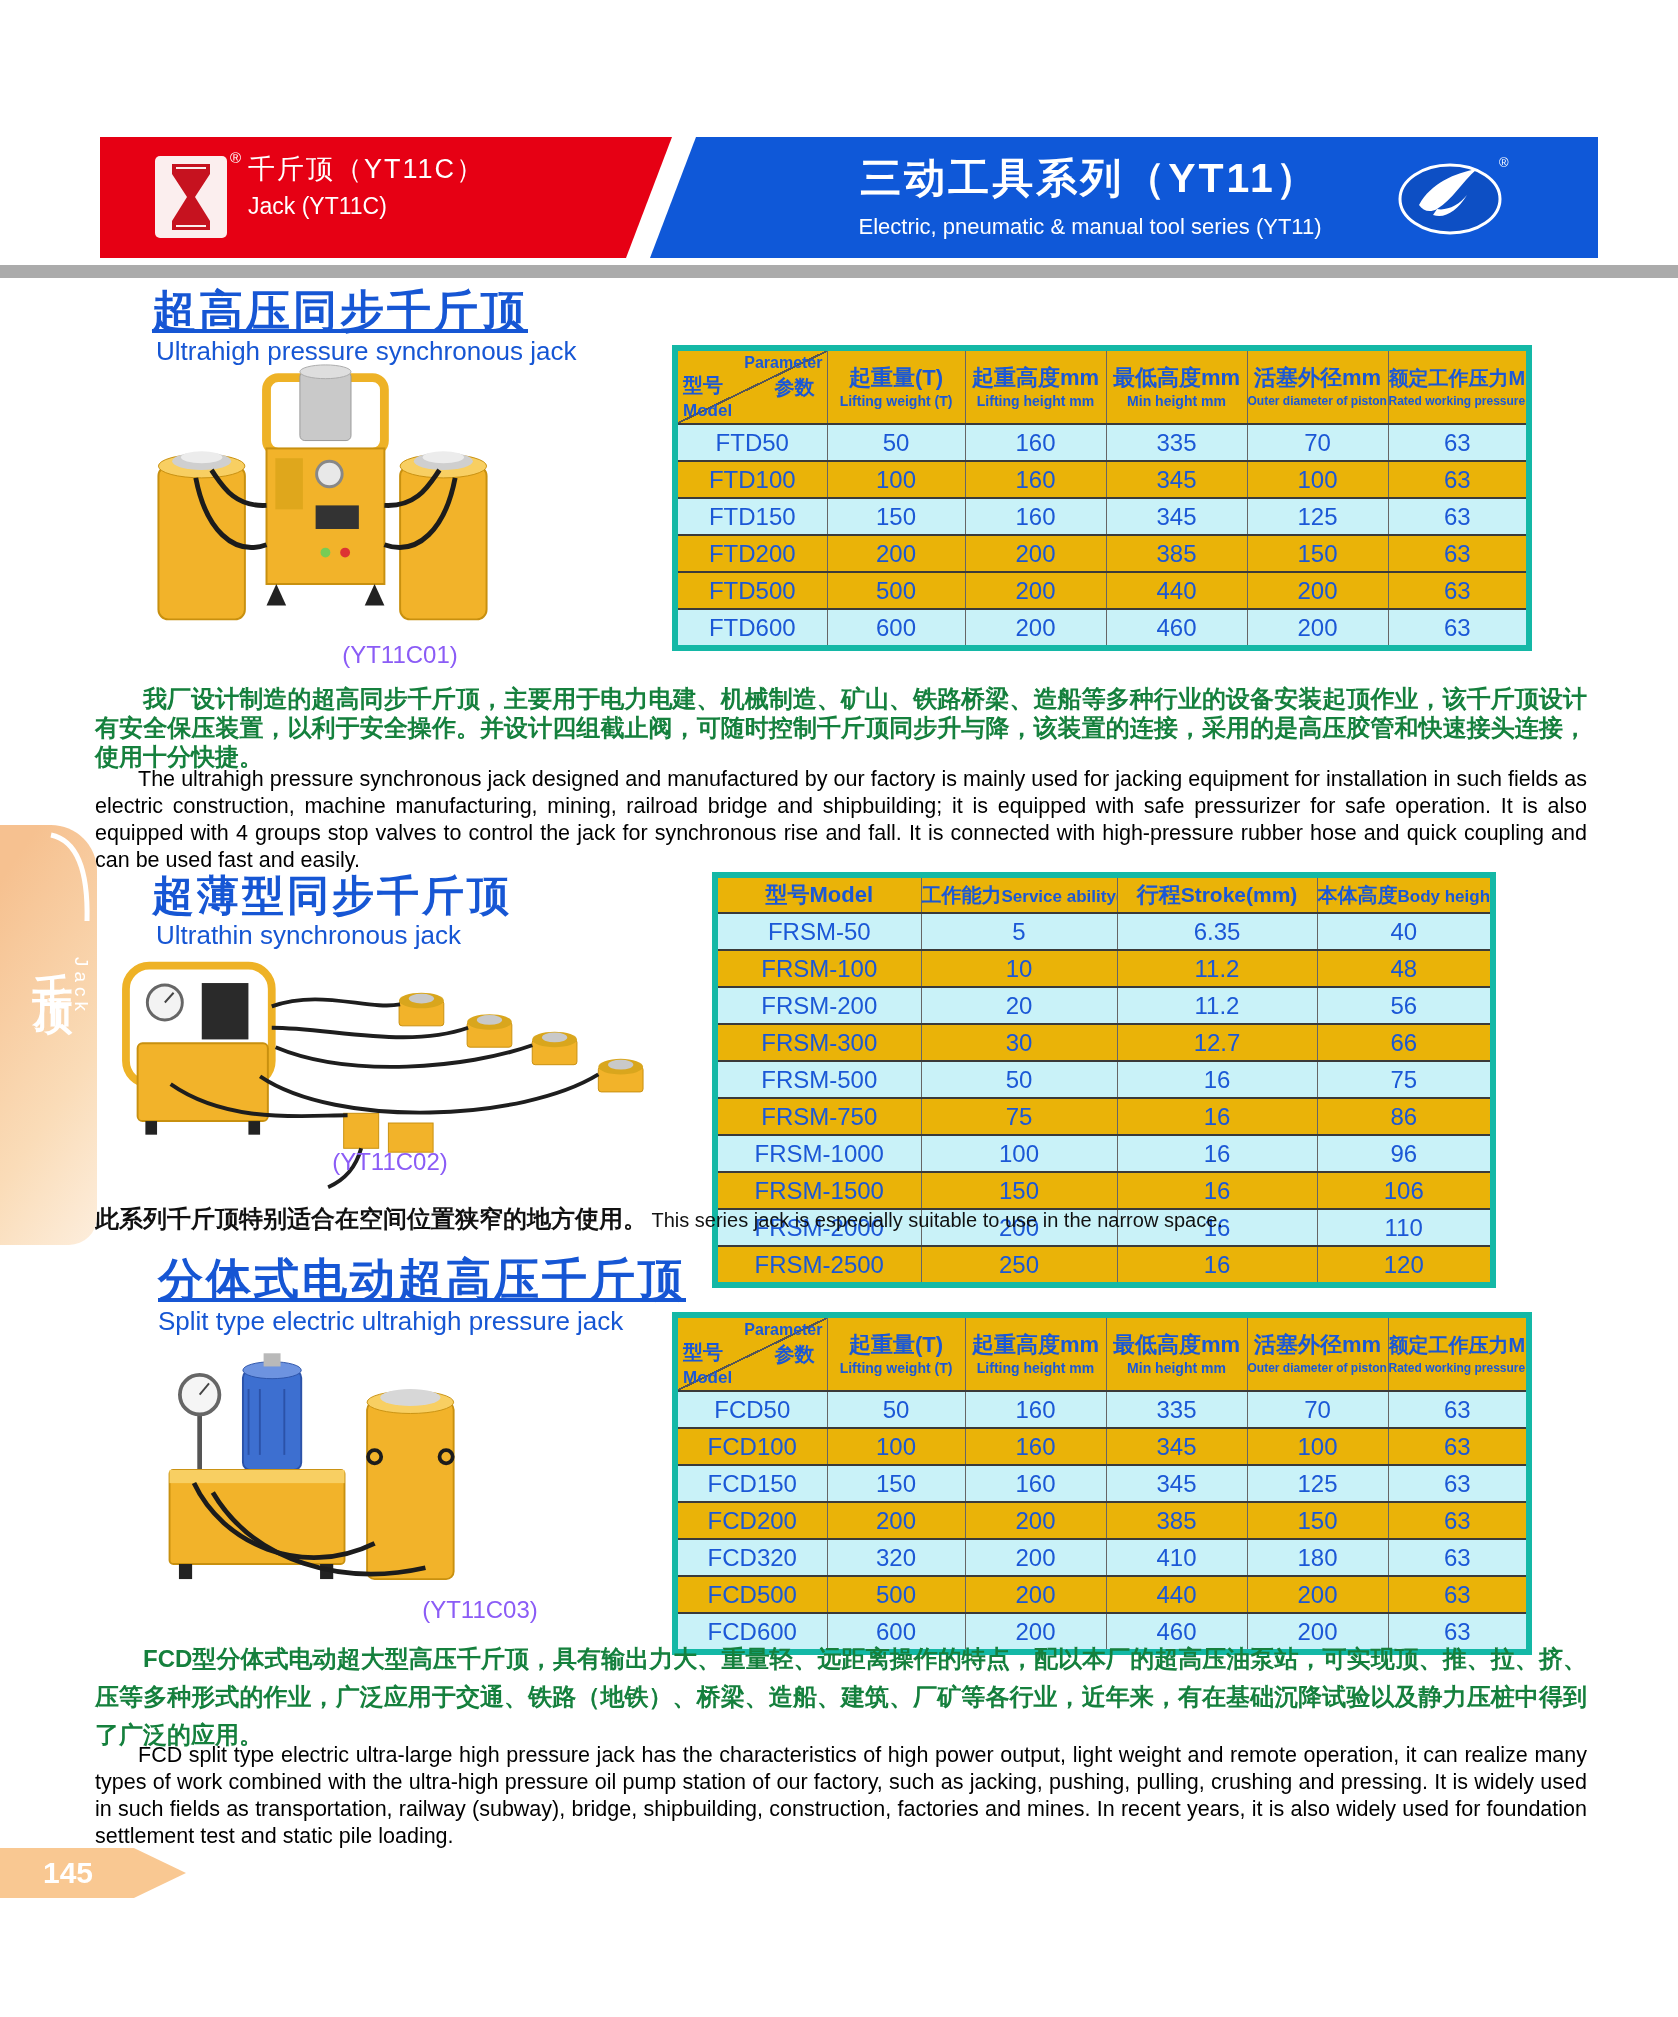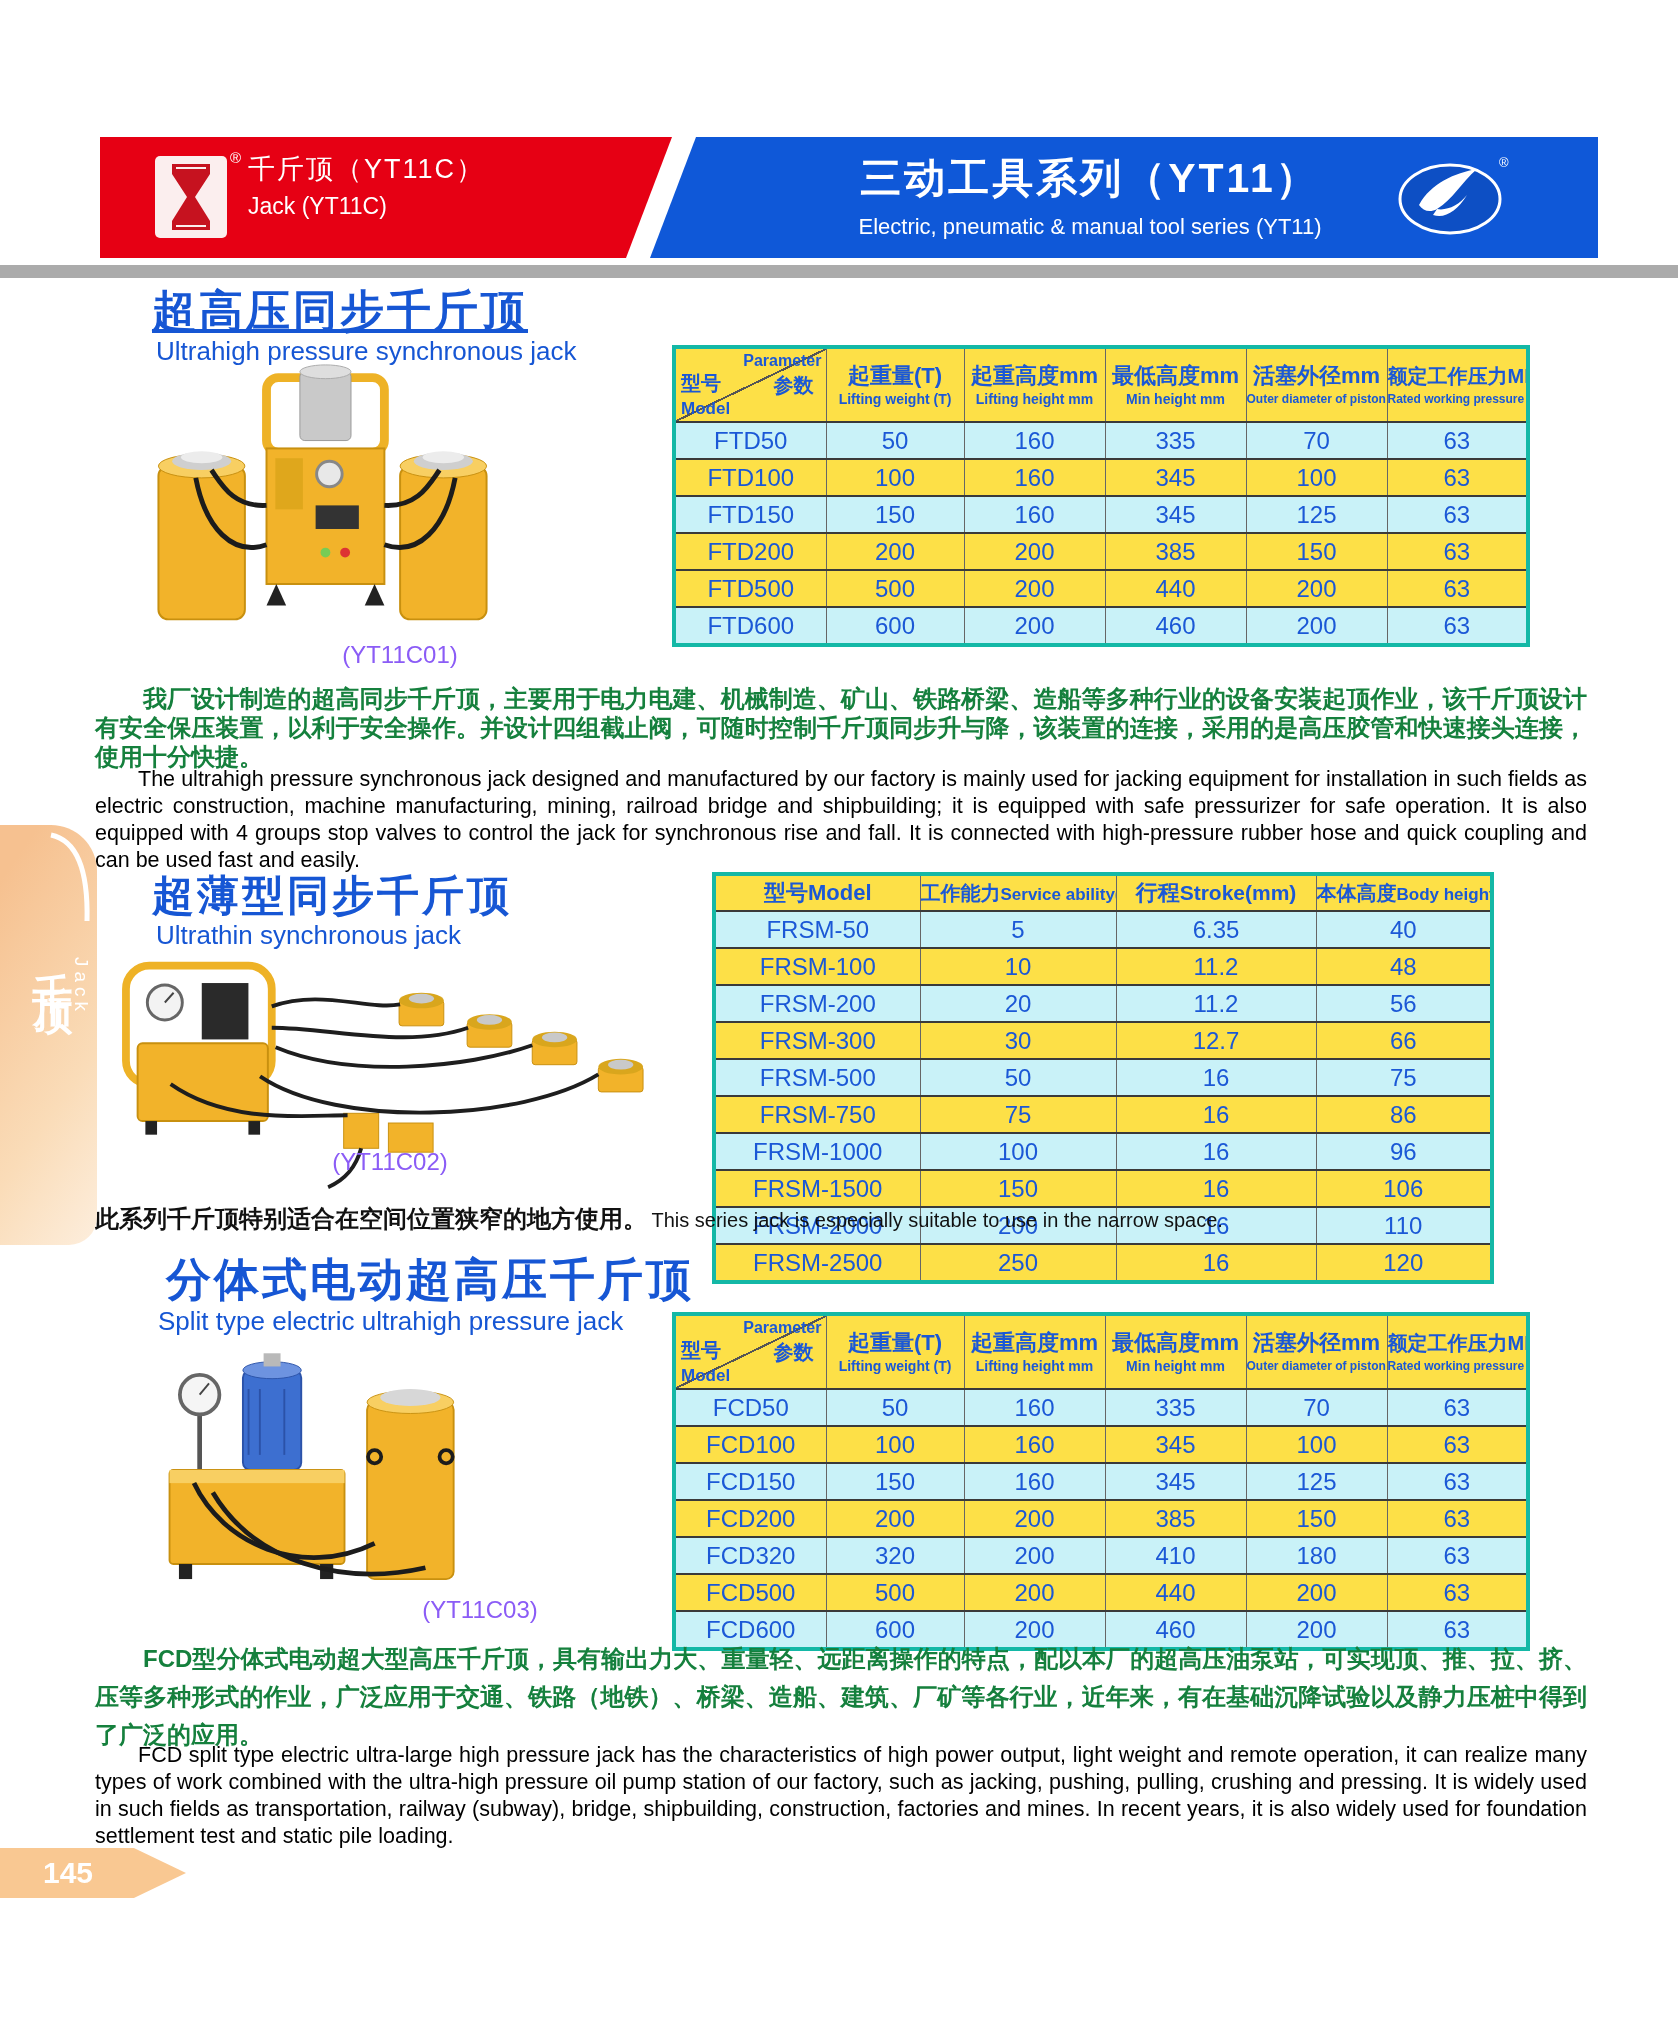--- a/index.html
+++ b/index.html
@@ -34,22 +34,22 @@
   .banner-blue .t2{font-size:22px;margin-top:8px;white-space:nowrap;}
   .bird-logo{position:absolute;right:85px;top:16px;width:116px;height:88px;}
   .gray-bar{position:absolute;left:0;top:265px;width:1678px;height:13px;background:var(--gray-bar);}
 
   
   .sec-title-zh{position:absolute;color:var(--title-blue);font-weight:700;
     font-size:44px;letter-spacing:3px;white-space:nowrap;}
   .sec-title-en{position:absolute;color:var(--title-blue);font-size:26px;white-space:nowrap;}
 
   
-  table.spec{border-collapse:collapse;table-layout:fixed;background:#fde047;
-    border:4px solid #14b8a6;}
+  table.spec{border-collapse:collapse;table-layout:fixed;background:#eab308;
+    border:6px solid #14b8a6;}
   table.spec th,table.spec td{border:1px solid #666;padding:0;text-align:center;
     color:var(--table-blue);overflow:hidden;}
   table.spec tr{border-top:2px solid #3a3a3a;}
   table.spec td{height:35px;font-size:24px;font-weight:500;}
   table.spec tr.alt td{background:var(--row-cyan);}
   .t-wide{width:854px;}
   .t-wide col.c0{width:152px}.t-wide col.c1{width:138px}.t-wide col.c2{width:141px}
   .t-wide col.c3{width:141px}.t-wide col.c4{width:141px}.t-wide col.c5{width:141px}
   .h-zh{font-size:22px;font-weight:700;line-height:26px;margin-top:6px;white-space:nowrap;}
   .h-en{font-size:14px;line-height:20px;margin-bottom:4px;white-space:nowrap;}
@@ -390,21 +390,21 @@
           <td>120</td>
         </tr>
       </tbody>
   </table>
 
   <div class="note-line">
     <span class="note-zh">此系列千斤顶特别适合在空间位置狭窄的地方使用。</span>
     <span class="note-en">This series jack is especially suitable to use in the narrow space.</span>
   </div>
 
-  <div class="sec-title-zh" style="left:166px;top:1250px;font-size:45px;">分体式电动超高压千斤顶</div>
+  <div class="sec-title-zh" style="left:158px;top:1250px;font-size:45px;text-decoration:underline;">分体式电动超高压千斤顶</div>
   <div class="sec-title-en" style="left:158px;top:1306px;">Split type electric ultrahigh pressure jack</div>
 
   <div class="abs" style="left:128px;top:1342px;">
     <svg viewBox="0 0 365 270" width="370" height="254">
       <line x1="62" y1="76" x2="62" y2="136" stroke="#555" stroke-width="5"></line>
       <circle cx="62" cy="56" r="21" fill="#f5f5f5" stroke="#666" stroke-width="4"></circle>
       <line x1="62" y1="56" x2="72" y2="44" stroke="#444" stroke-width="2"></line>
       <rect x="108" y="30" width="62" height="106" rx="8" fill="#3d6fd0" stroke="#2b52a8" stroke-width="2"></rect>
       <ellipse cx="139" cy="30" rx="31" ry="9" fill="#6d93e0" stroke="#2b52a8"></ellipse>
       <rect x="130" y="12" width="18" height="14" fill="#b9b9b9"></rect>

